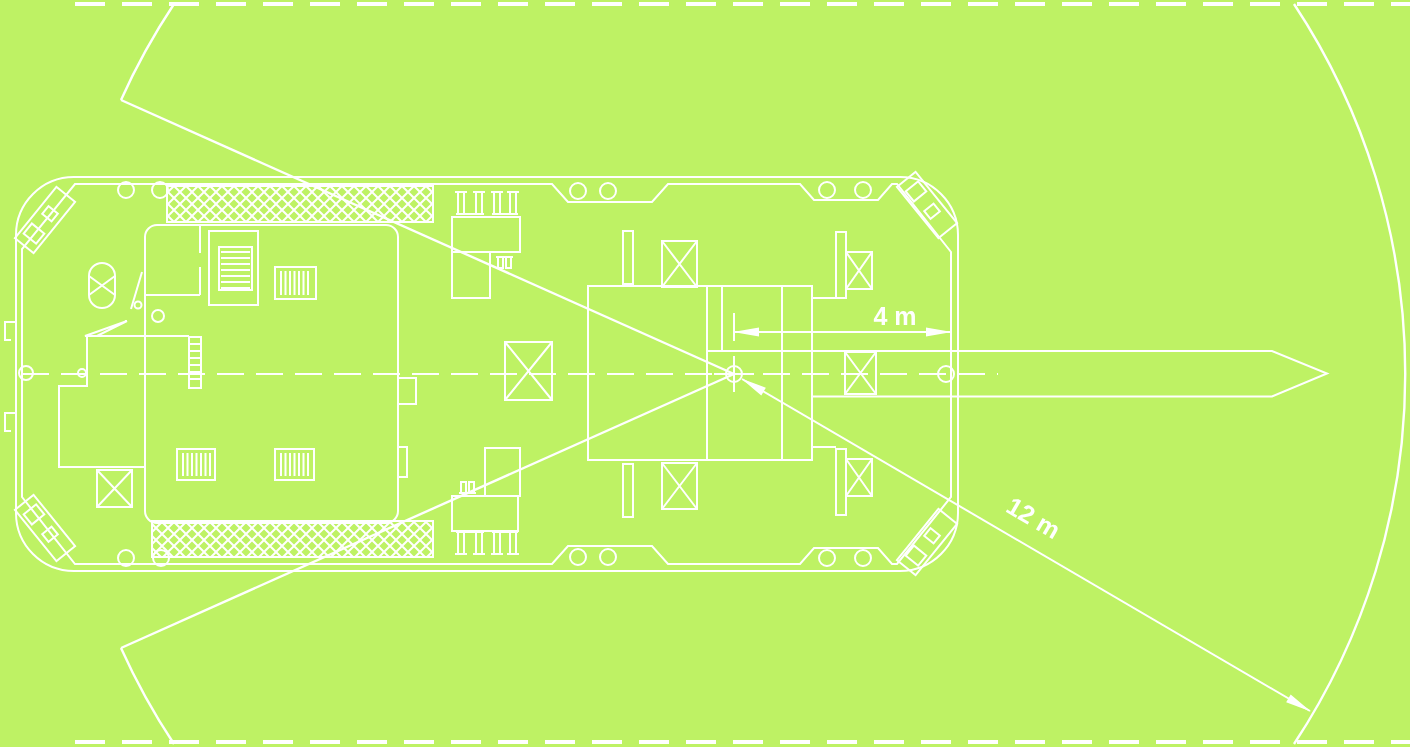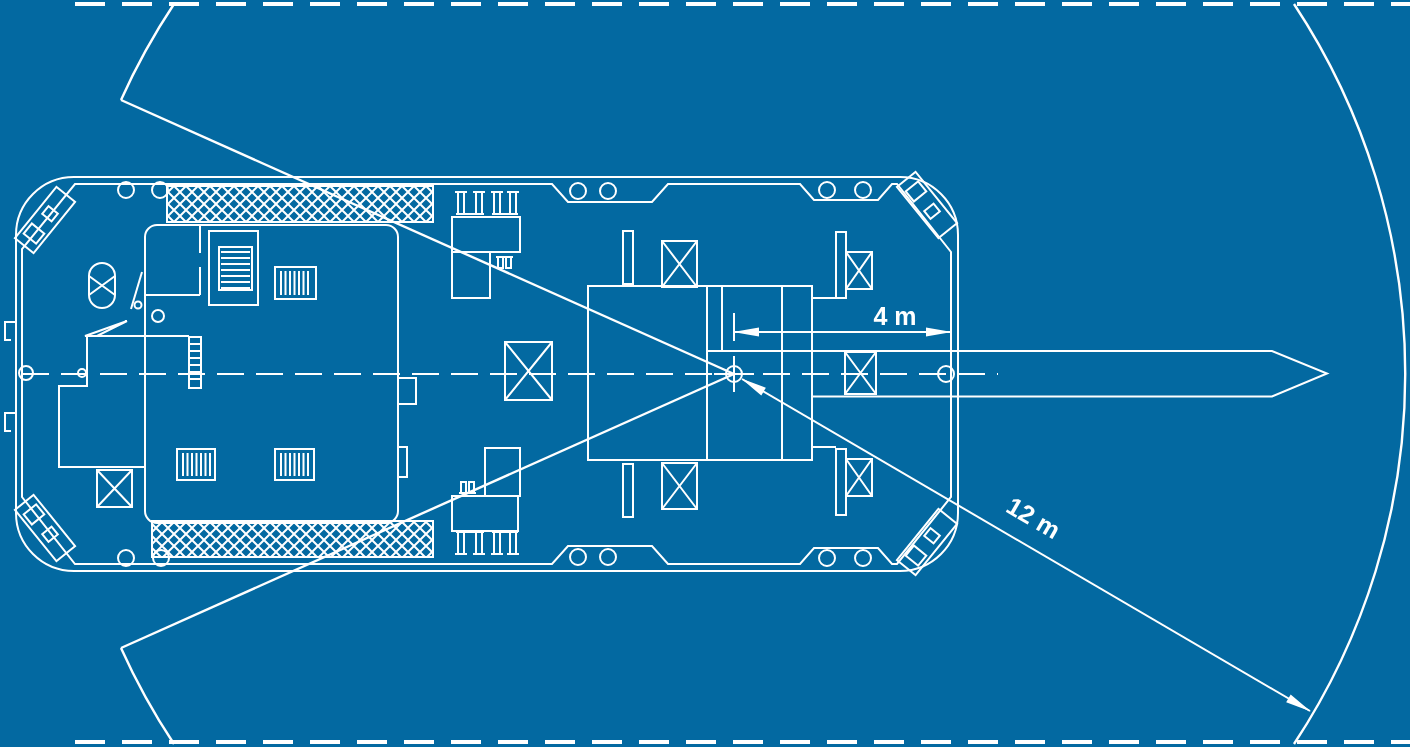--- a/index.html
+++ b/index.html
@@ -1,16 +1,16 @@
 <!DOCTYPE html>
 <html><head>
 <meta charset="utf-8">
 <style>
   html,body{margin:0;padding:0;background:#45695a;}
-  .stage{width:1410px;height:747px;position:relative;background:#0369a1;overflow:hidden;}
+  .stage{width:1410px;height:747px;position:relative;background:#bef264;overflow:hidden;}
   svg{display:block;}
   .ln{stroke:#fff;fill:none;stroke-width:2;}
   .ln25{stroke:#fff;fill:none;stroke-width:2.4;}
   .dashlim{stroke:#fff;fill:none;stroke-width:4;stroke-dasharray:30 17;}
   .cl{stroke:#fff;fill:none;stroke-width:2;stroke-dasharray:27 12;}
   .dim{stroke:#fff;fill:none;stroke-width:2;}
   .dimtxt{fill:#fff;font-family:"Liberation Sans",sans-serif;font-weight:700;font-size:25px;}
 </style>
 </head>
 <body>

